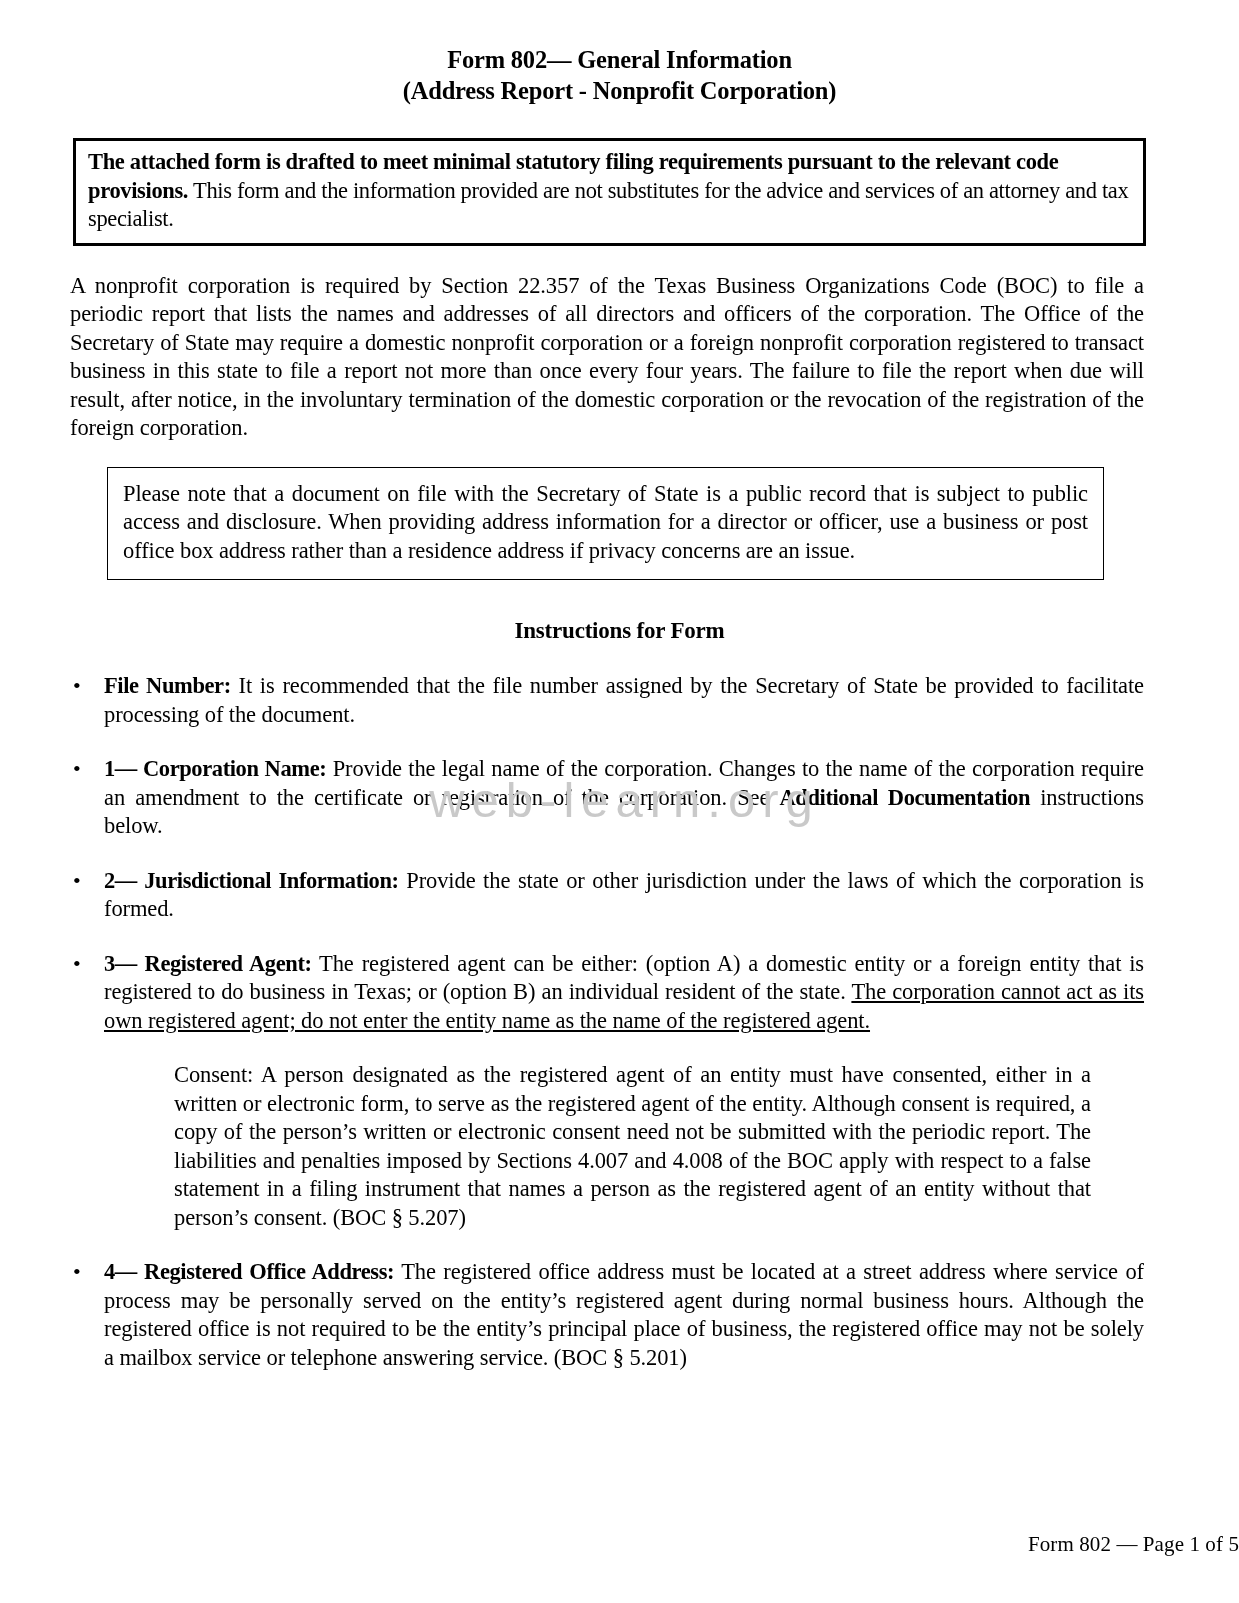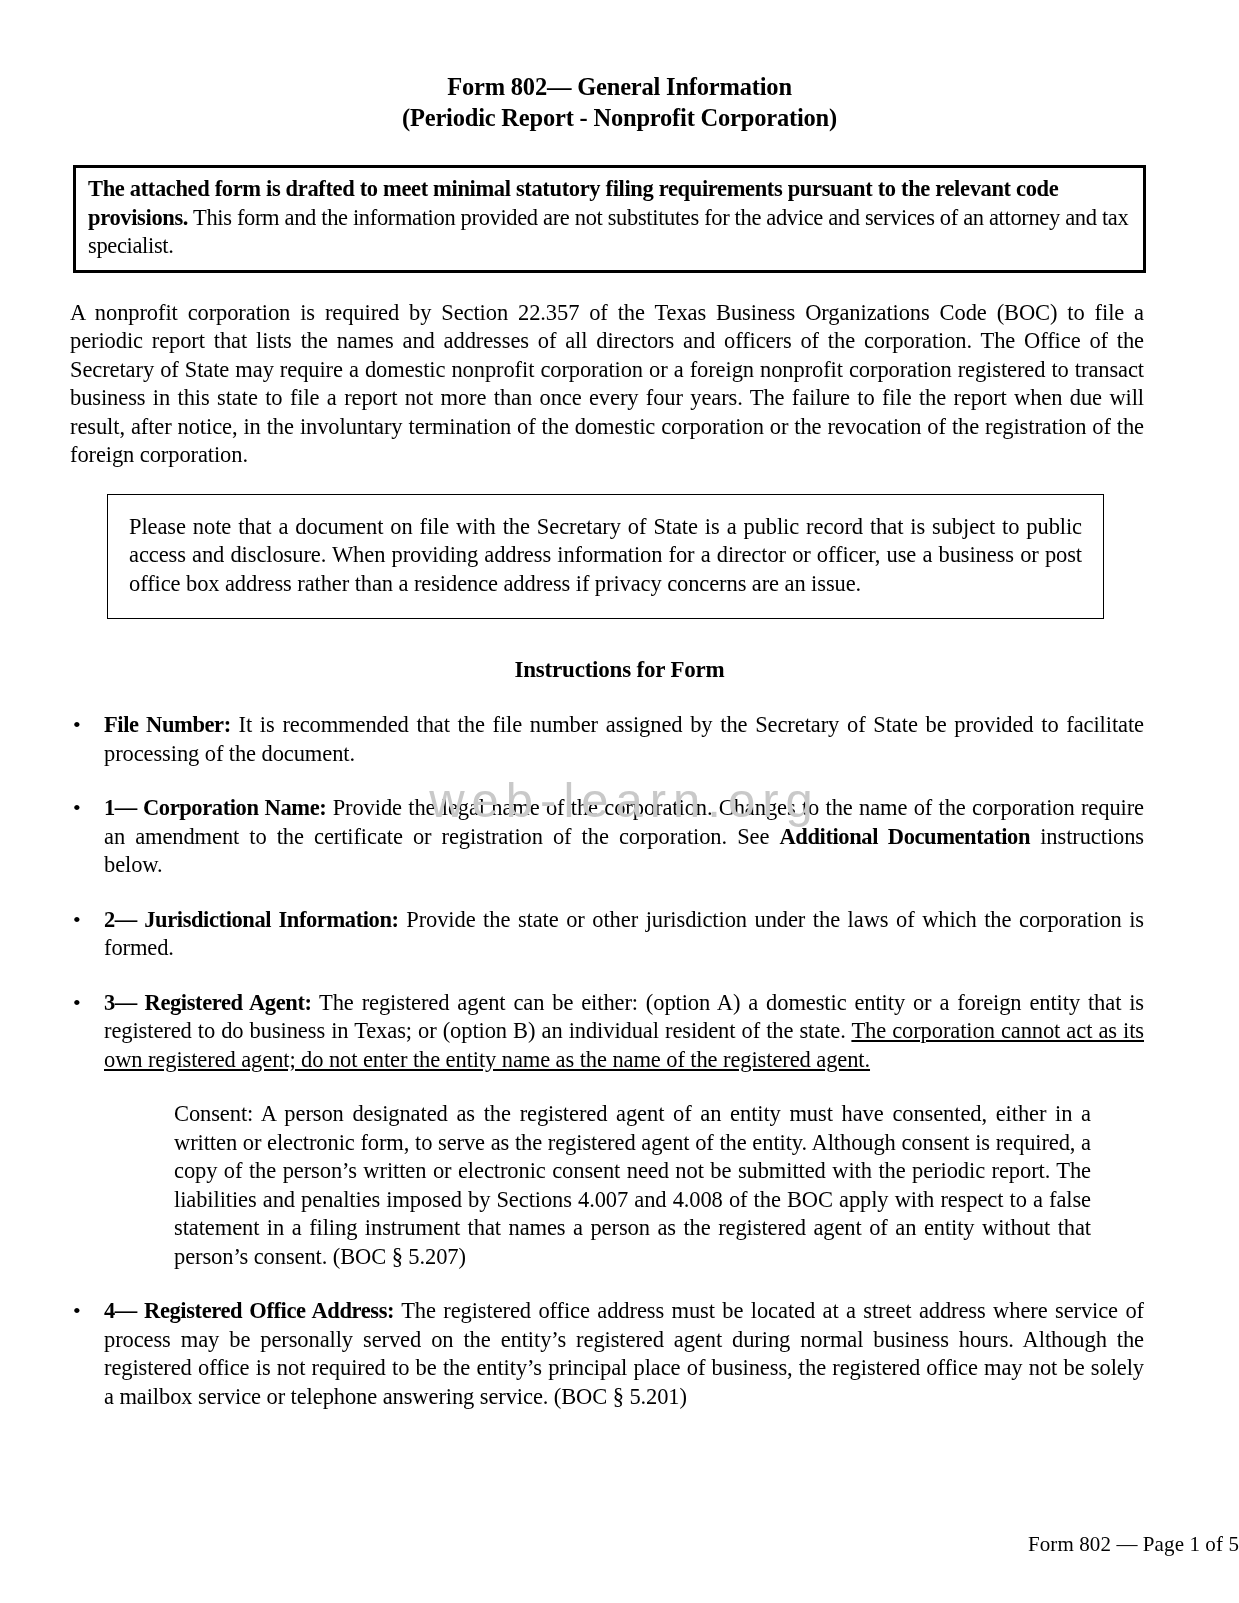--- a/index.html
+++ b/index.html
@@ -39,21 +39,21 @@
     padding: 0;
   }
 
   
   .doc-title {
     text-align: center;
     font-weight: bold;
     font-size: 24.5px;
     line-height: 31px;
     letter-spacing: -0.2px;
-    padding-top: 71px;
+    padding-top: 44px;
   }
   .doc-title .line2 { display: block; }
 
   
   .notice-box {
     margin: 32px 93px 0 73px;
     border: 3px solid #000;
     padding: 7px 4px 9px 12px;
   }
   .notice-box p {
@@ -88,21 +88,21 @@
     letter-spacing: -0.1px;
   }
 
   
   .note-box {
     margin: 24px 135px 0 107px;
     border: 1.5px solid #000;
     padding: 6px 9px 8px 9px;
   }
   .note-box p {
-    margin: 12px;
+    margin: 6px;
     font-size: 22.5px;
     line-height: 28.5px;
     text-align: justify;
     letter-spacing: -0.1px;
   }
 
   
   .bullets {
     margin: 28px 95px 0 70px;
   }
@@ -159,21 +159,21 @@
 <body>
 
 <div class="page">
 
   <div class="watermark">web-learn.org</div>
 
   <div class="content">
 
     <div class="doc-title">
       <span>Form 802— General Information</span>
-      <span class="line2">(Periodic Report - Nonprofit Corporation)</span>
+      <span class="line2">(Address Report - Nonprofit Corporation)</span>
     </div>
 
     <div class="notice-box">
       <p><span class="lead">The attached form is drafted to meet minimal statutory filing requirements pursuant to the relevant code provisions.</span><span class="rest"> This form and the information provided are not substitutes for the advice and services of an attorney and tax specialist.</span></p>
     </div>
 
     <p class="body-para">A nonprofit corporation is required by Section 22.357 of the Texas Business Organizations Code (BOC) to file a periodic report that lists the names and addresses of all directors and officers of the corporation.  The Office of the Secretary of State may require a domestic nonprofit corporation or a foreign nonprofit corporation registered to transact business in this state to file a report not more than once every four years.  The failure to file the report when due will result, after notice, in the involuntary termination of the domestic corporation or the revocation of the registration of the foreign corporation.</p>
 
     <div class="note-box">
       <p>Please note that a document on file with the Secretary of State is a public record that is subject to public access and disclosure.  When providing address information for a director or officer, use a business or post office box address rather than a residence address if privacy concerns are an issue.</p>

